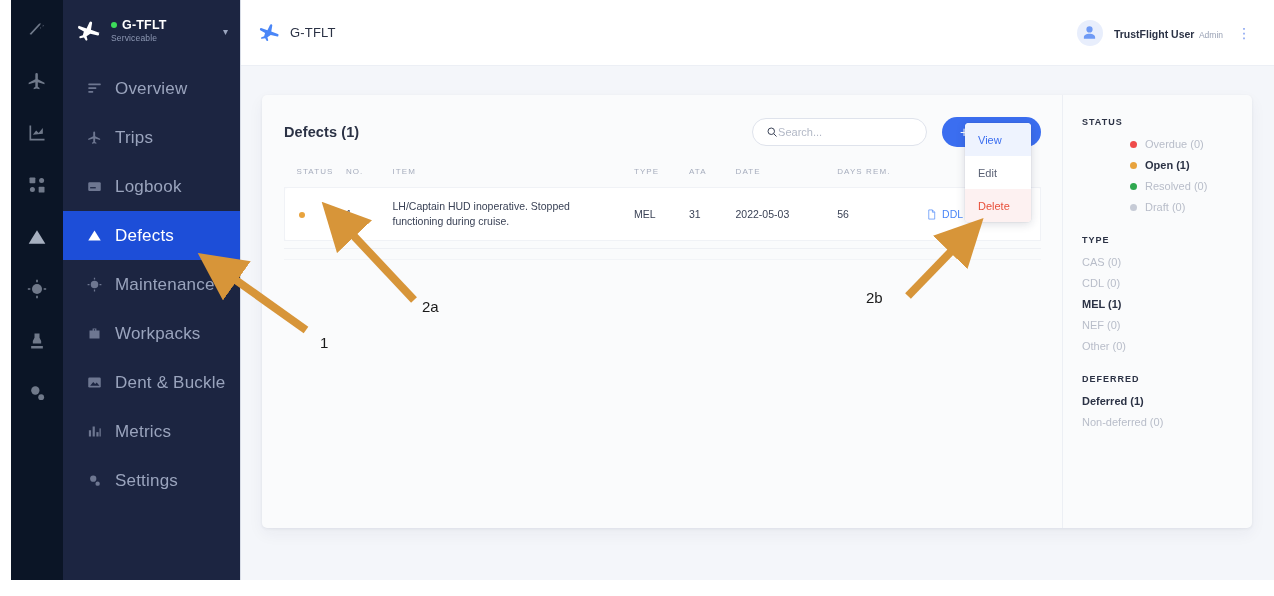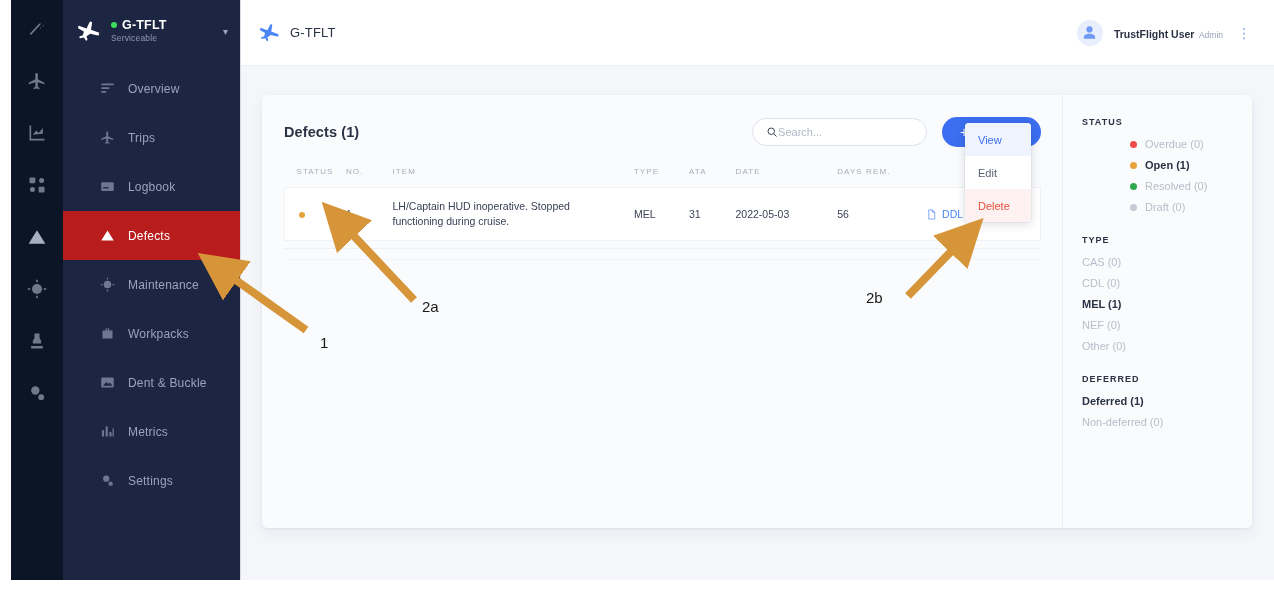--- a/index.html
+++ b/index.html
@@ -54,27 +54,27 @@
   .status-dot-green {
     width: 6px; height: 6px; border-radius: 50%; background: #3ddc5a;
     display: inline-block; flex: 0 0 auto;
   }
   .ac-sub { font-size: 8.5px; color: #8e99b4; margin-top: 2px; letter-spacing:.15px; }
   .chev { color: #9aa5bf; font-size: 10px; margin-left: 2px; }
 
   .nav-list { display: flex; flex-direction: column; }
   .nav-item {
     display: flex; align-items: center; gap: 13px;
-    height: 49px; padding-left: 36px; cursor: pointer;
-    color: #9aa4bd; font-size: 12px; letter-spacing: .2px;
+    height: 49px; padding-left: 23px; cursor: pointer;
+    color: #9aa4bd; font-size: 17px; letter-spacing: .2px;
   }
   .nav-item .nav-ico { width: 16px; height: 16px; display:flex; align-items:center; justify-content:center; opacity:.65; }
   .nav-item .nav-ico svg { width: 15px; height: 15px; fill: currentColor; }
   .nav-item.active {
-    background: #b91c1c; color: #ffffff; font-weight: normal;
+    background: #1d4ed8; color: #ffffff; font-weight: normal;
   }
   .nav-item.active .nav-ico { opacity: 1; }
 
   
   .content-col {
     flex: 1 1 auto; height: 580px; display: flex; flex-direction: column;
     background: #f4f6fa;
     border-left: 1px solid #d7dce6;
   }
   .topbar {

